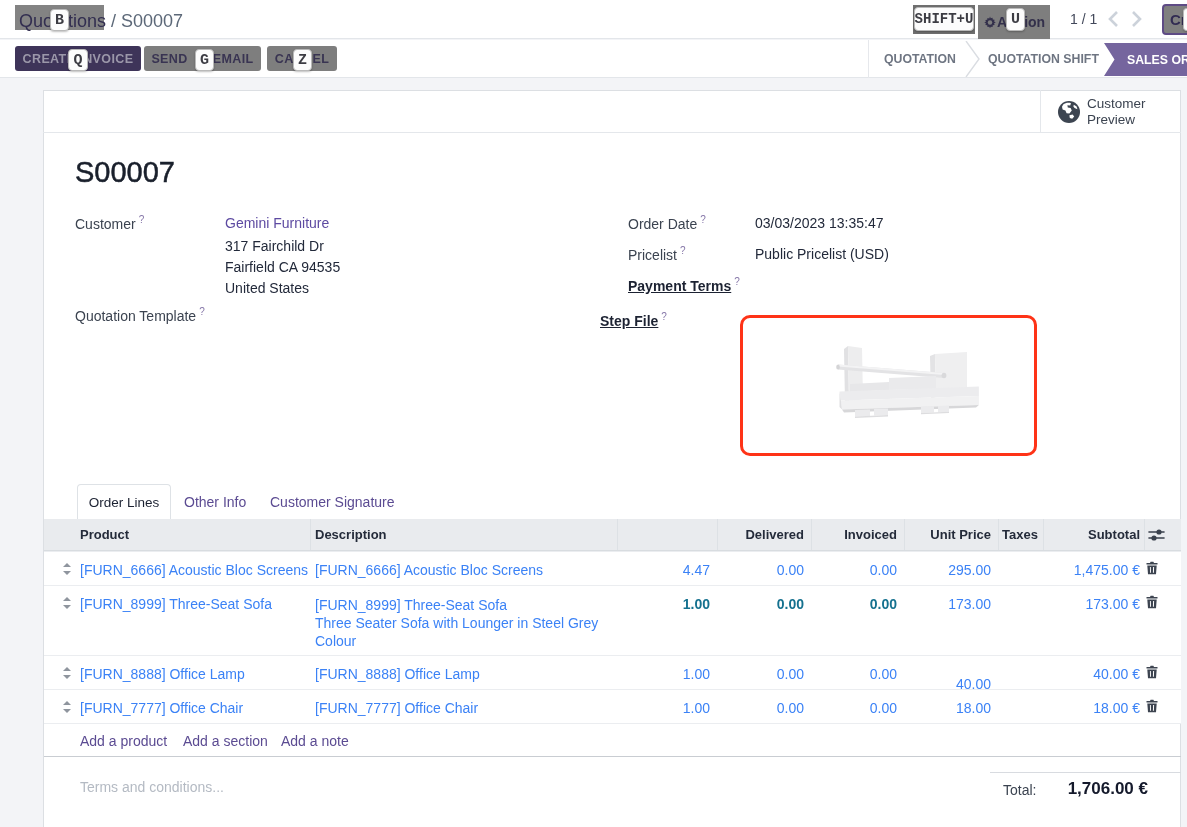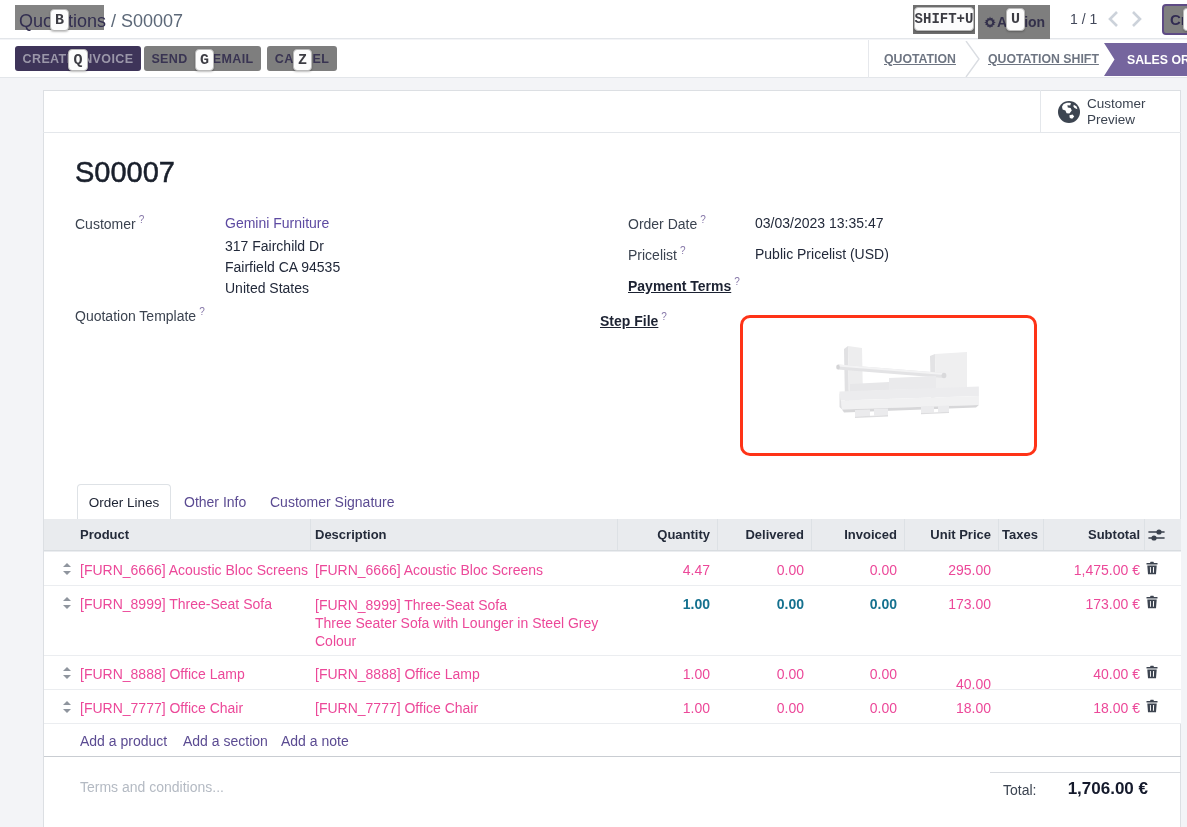--- a/index.html
+++ b/index.html
@@ -31,21 +31,21 @@
   #bar2 { left:0; top:40px; width:1187px; height:38px; background:#fff; border-bottom:1px solid #e3e6ea; }
   .btn { position:absolute; top:46px; height:25px; border-radius:3px; font-size:12.5px; font-weight:bold;
          letter-spacing:.4px; display:flex; align-items:center; justify-content:center; }
   #btn-ci { left:15px; width:126px; background:#3e3459; color:#9b97a9; }
   #btn-se { left:144px; width:117px; background:#7e7e7e; color:#393452;align-items:center; }
   #btn-ca { left:267px; width:70px; background:#7e7e7e; color:#393452; }
 
   
   #statusbar { left:868px; top:40px; width:319px; height:38px; border-left:1px solid #e6e8ec; }
   .step { position:absolute; top:40px; height:37px; display:flex; align-items:center;
-          font-size:12.3px; font-weight:bold; color:#6e7582; letter-spacing:0;text-decoration:underline; }
+          font-size:12.3px; font-weight:bold; color:#6e7582; letter-spacing:0; }
 
   
   #card { left:43px; top:90px; width:1138px; height:737px; background:#fff;
           border:1px solid #dcdfe3; border-bottom:none; }
   #topstrip { left:43px; top:90px; width:1138px; height:43px; border-bottom:1px solid #e4e7eb; }
   #cpbox { left:1040px; top:90px; width:141px; height:43px; border-left:1px solid #e4e7eb;
            display:flex; align-items:center; }
   #cptext { font-size:13.5px; color:#3b4350; line-height:16px; margin-left:6px; }
 
   #title { left:75px; top:156px; font-size:29px; font-weight:normal; color:#1a202c; letter-spacing:0; -webkit-text-stroke:0.5px #1a202c; }
@@ -63,21 +63,21 @@
   #tab-active { position:absolute; left:33px; top:0; height:35px; padding:0 21px; background:#fff;
                 border:1px solid #dee2e6; border-bottom:none; border-radius:4px 4px 0 0;
                 font-size:13.5px; color:#1c2232; display:flex; align-items:center; }
   .tablink { position:absolute; top:0; height:35px; display:flex; align-items:center; font-size:14px; color:#5b4b92; }
 
   
   #thead { left:44px; top:519px; width:1137px; height:32px; background:#e9ebee; border-bottom:1px solid #d8dce0; }
   .th { position:absolute; top:0; height:31px; display:flex; align-items:center;
         font-size:13px; font-weight:bold; color:#242b3a; }
   .tr { position:absolute; left:44px; width:1137px; border-top:1px solid #ebedf0; background:#fff; }
-  .td { position:absolute; font-size:14px; color:#ec4899; white-space:nowrap; }
+  .td { position:absolute; font-size:14px; color:#3b82f6; white-space:nowrap; }
   .num { text-align:right; }
   .teal { color:#15718f; font-weight:bold; }
   #addrow { left:44px; top:723px; width:1137px; height:34px; border-top:1px solid #ebedf0; border-bottom:1px solid #c9cdd2; }
   .addlink { position:absolute; top:9px; font-size:14px; color:#5b4b92; }
 
   
   #terms { left:80px; top:779px; font-size:14px; color:#b4bac3; }
   #totline { left:990px; top:772px; width:191px; border-top:1px solid #d8dbe0; }
   #totlbl { left:1003px; top:782px; font-size:14px; color:#3b4350; }
   #totval { left:1040px; top:779px; width:108px; font-size:17px; font-weight:bold; color:#14192b; text-align:right; }
@@ -198,21 +198,20 @@
     <div style="position:absolute; left:266px; top:0; width:1px; height:31px; background:#dde1e5;"></div>
     <div style="position:absolute; left:573px; top:0; width:1px; height:31px; background:#dde1e5;"></div>
     <div style="position:absolute; left:673px; top:0; width:1px; height:31px; background:#dde1e5;"></div>
     <div style="position:absolute; left:767px; top:0; width:1px; height:31px; background:#dde1e5;"></div>
     <div style="position:absolute; left:860px; top:0; width:1px; height:31px; background:#dde1e5;"></div>
     <div style="position:absolute; left:954px; top:0; width:1px; height:31px; background:#dde1e5;"></div>
     <div style="position:absolute; left:999px; top:0; width:1px; height:31px; background:#dde1e5;"></div>
     <div style="position:absolute; left:1100px; top:0; width:1px; height:31px; background:#dde1e5;"></div>
   <div class="th" style="left:36px;">Product</div>
   <div class="th" style="left:271px;">Description</div>
-  <div class="th" style="left:530px; width:136px; justify-content:flex-end;">Quantity</div>
   <div class="th" style="left:680px; width:80px; justify-content:flex-end;">Delivered</div>
   <div class="th" style="left:773px; width:80px; justify-content:flex-end;">Invoiced</div>
   <div class="th" style="left:860px; width:87px; justify-content:flex-end;">Unit Price</div>
   <div class="th" style="left:958px;">Taxes</div>
   <div class="th" style="left:1000px; width:96px; justify-content:flex-end;">Subtotal</div>
   <svg class="abs" style="left:1104px; top:9px;" width="17" height="14" viewBox="0 0 17 14">
       <g stroke="#39404c" stroke-width="1.6" stroke-linecap="round">
         <line x1="1" y1="4" x2="16" y2="4"></line>
         <line x1="1" y1="10" x2="16" y2="10"></line>
       </g>

